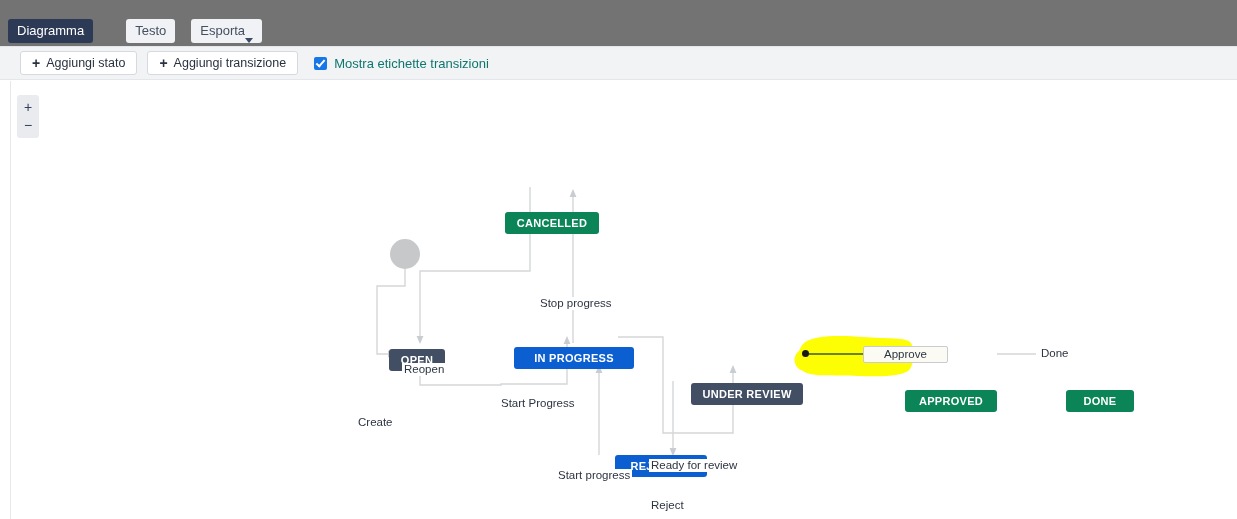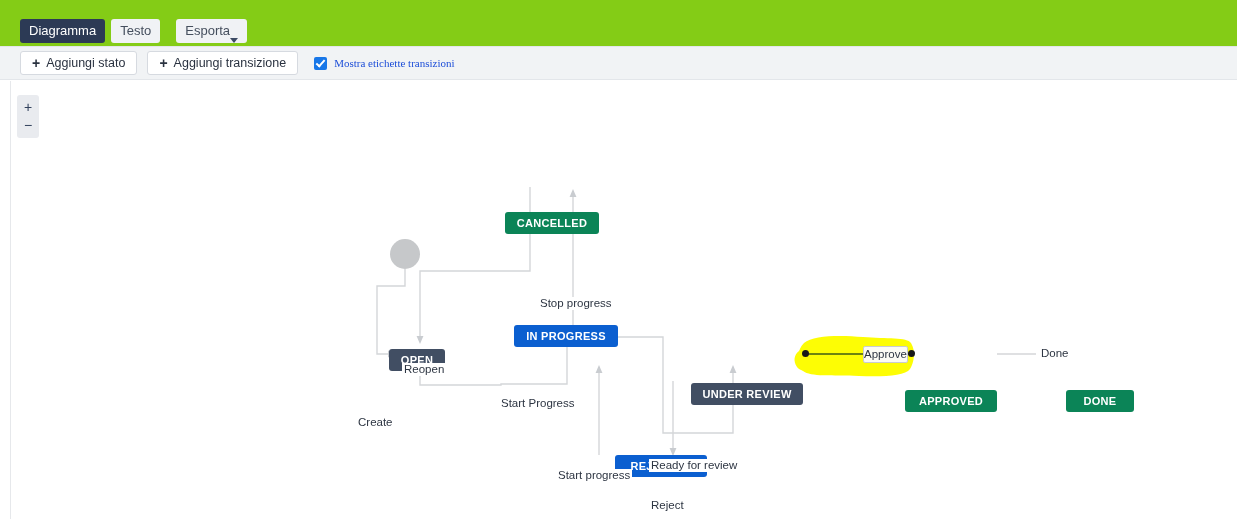--- a/index.html
+++ b/index.html
@@ -16,44 +16,45 @@
     overflow: hidden;
     position: relative;
   }
 
   
   #tabbar {
     position: absolute;
     left: 0; top: 0;
     width: 1237px;
     height: 61px;
-    background: #84cc16;
-    display: flex;
-    align-items: center;
-    padding-left: 20px;
+    background: #737373;
+    display: flex;
+    align-items: center;
+    padding-left: 8px;
     box-sizing: border-box;
   }
   .tab {
     height: 24px;
     line-height: 24px;
     padding: 0 9px;
     border-radius: 3px;
     font-size: 13px;
     white-space: nowrap;
     cursor: pointer;
     margin-right: 6px;
     box-sizing: border-box;
   }
   .tab.active {
     background: #2c3a55;
     color: #ffffff;
   }
   .tab.inactive {
     background: #f0f2f5;
     color: #454f5e;
+    margin-left: 27px;
   }
   .tab.dropdown {
     background: #f0f2f5;
     color: #454f5e;
     margin-left: 10px;
     display: flex;
     align-items: flex-end;
     gap: 0;
   }
   .caret {
@@ -115,21 +116,21 @@
   }
   .chkbox::after {
     content: "";
     position: absolute;
     left: 4px; top: 1px;
     width: 3px; height: 7px;
     border: solid #ffffff;
     border-width: 0 2px 2px 0;
     transform: rotate(42deg);
   }
-  #chklabel { font-size: 11px; color: #1d4ed8; font-family: Liberation Serif, serif; }
+  #chklabel { font-size: 13px; color: #0f766e; }
 
   
   #canvas {
     position: absolute;
     left: 10px; top: 81px;
     width: 1227px;
     height: 438px;
     background: #ffffff;
     border-left: 1px solid #e6e8eb;
     box-sizing: border-box;
@@ -205,21 +206,21 @@
     white-space: nowrap;
     z-index: 14;
     padding: 0 2px;
     line-height: 13px;
   }
   
   .elabel.sel {
     background: #fbfbf4;
     border: 1px solid #c9cbd0;
     border-radius: 2px;
-    padding: 1px 0;
+    padding: 1px 20px;
     z-index: 20;
   }
   .enddot {
     position: absolute;
     width: 7px; height: 7px;
     border-radius: 50%;
     background: #181818;
     z-index: 19;
   }
 </style>
@@ -297,21 +298,21 @@
     <line x1="794" y1="273" x2="900" y2="273" stroke="#3c5a14" stroke-width="1.4"></line>
   </svg>
 
   <div class="enddot" style="left:791px;  top:269px;"></div>
   <div class="enddot" style="left:897px;  top:269px;"></div>
 
   <div class="startnode" style="left:379px; top:158px;"></div>
 
   <div class="node n-green" style="left:494px;  top:84px;  width:94px;">CANCELLED</div>
   <div class="node n-dark" style="left:378px;  top:268px; width:56px;">OPEN</div>
-  <div class="node n-blue" style="left:503px;  top:244px; width:104px;">IN PROGRESS</div>
+  <div class="node n-blue" style="left:503px;  top:266px; width:120px;">IN PROGRESS</div>
   <div class="node n-dark" style="left:680px;  top:262px; width:112px;margin-top:40px;">UNDER REVIEW</div>
   <div class="node n-green" style="left:894px;  top:262px; width:92px;">APPROVED</div>
   <div class="node n-green" style="left:1055px; top:262px; width:68px;">DONE</div>
   <div class="node n-blue" style="left:604px;  top:374px; width:92px;">REJECTED</div>
 
   <div class="elabel" style="left:345px; top:335px;">Create</div>
   <div class="elabel" style="left:391px; top:282px;">Reopen</div>
   <div class="elabel" style="left:509px; top:216px;margin-left:18px;">Stop progress</div>
   <div class="elabel" style="left:488px; top:316px;">Start Progress</div>
   <div class="elabel" style="left:545px; top:388px;">Start progress</div>

